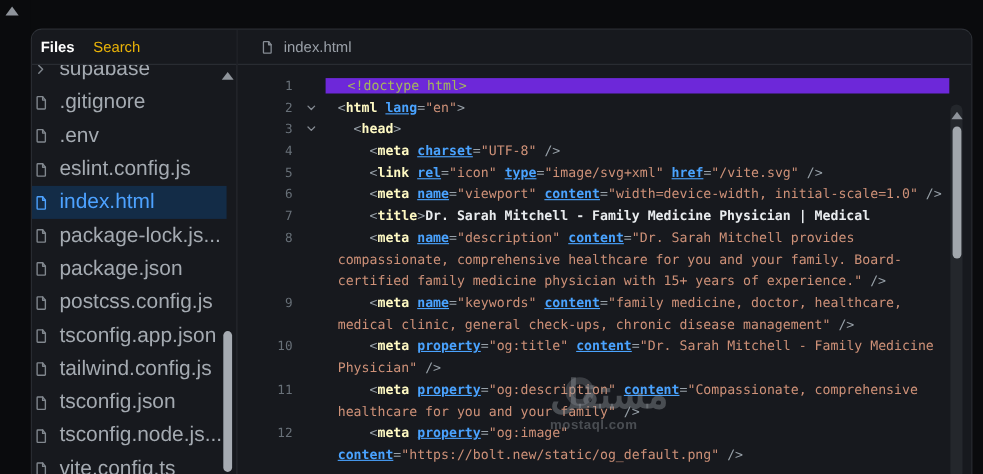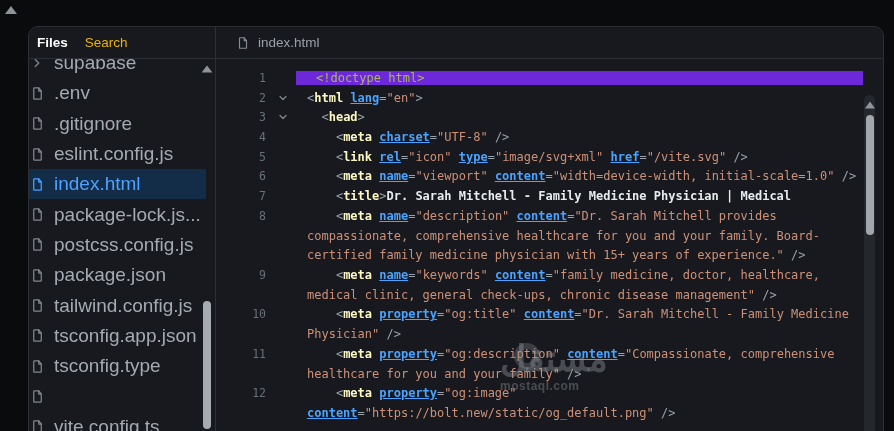--- a/index.html
+++ b/index.html
@@ -109,38 +109,38 @@
             </span>
             <span class="flabel">supabase</span>
           </div>
           <div class="frow">
             <span class="ficon">
               <svg viewBox="0 0 24 24" width="15" height="15" fill="none" stroke="currentColor" stroke-width="2" stroke-linecap="round" stroke-linejoin="round">
                 <path d="M14 3H7a1 1 0 0 0-1 1v16a1 1 0 0 0 1 1h10a1 1 0 0 0 1-1V8z"></path>
                 <path d="M14 3v5h4"></path>
               </svg>
             </span>
+            <span class="flabel">.gitignore</span>
+          </div>
+          <div class="frow">
+            <span class="ficon">
+              <svg viewBox="0 0 24 24" width="15" height="15" fill="none" stroke="currentColor" stroke-width="2" stroke-linecap="round" stroke-linejoin="round">
+                <path d="M14 3H7a1 1 0 0 0-1 1v16a1 1 0 0 0 1 1h10a1 1 0 0 0 1-1V8z"></path>
+                <path d="M14 3v5h4"></path>
+              </svg>
+            </span>
             <span class="flabel">.env</span>
           </div>
           <div class="frow">
             <span class="ficon">
               <svg viewBox="0 0 24 24" width="15" height="15" fill="none" stroke="currentColor" stroke-width="2" stroke-linecap="round" stroke-linejoin="round">
                 <path d="M14 3H7a1 1 0 0 0-1 1v16a1 1 0 0 0 1 1h10a1 1 0 0 0 1-1V8z"></path>
                 <path d="M14 3v5h4"></path>
               </svg>
             </span>
-            <span class="flabel">.gitignore</span>
-          </div>
-          <div class="frow">
-            <span class="ficon">
-              <svg viewBox="0 0 24 24" width="15" height="15" fill="none" stroke="currentColor" stroke-width="2" stroke-linecap="round" stroke-linejoin="round">
-                <path d="M14 3H7a1 1 0 0 0-1 1v16a1 1 0 0 0 1 1h10a1 1 0 0 0 1-1V8z"></path>
-                <path d="M14 3v5h4"></path>
-              </svg>
-            </span>
             <span class="flabel">eslint.config.js</span>
           </div>
           <div class="frow sel">
             <span class="ficon">
               <svg viewBox="0 0 24 24" width="15" height="15" fill="none" stroke="currentColor" stroke-width="2" stroke-linecap="round" stroke-linejoin="round">
                 <path d="M14 3H7a1 1 0 0 0-1 1v16a1 1 0 0 0 1 1h10a1 1 0 0 0 1-1V8z"></path>
                 <path d="M14 3v5h4"></path>
               </svg>
             </span>
             <span class="flabel">index.html</span>
@@ -154,65 +154,66 @@
             </span>
             <span class="flabel">package-lock.js...</span>
           </div>
           <div class="frow">
             <span class="ficon">
               <svg viewBox="0 0 24 24" width="15" height="15" fill="none" stroke="currentColor" stroke-width="2" stroke-linecap="round" stroke-linejoin="round">
                 <path d="M14 3H7a1 1 0 0 0-1 1v16a1 1 0 0 0 1 1h10a1 1 0 0 0 1-1V8z"></path>
                 <path d="M14 3v5h4"></path>
               </svg>
             </span>
+            <span class="flabel">package.json</span>
+          </div>
+          <div class="frow">
+            <span class="ficon">
+              <svg viewBox="0 0 24 24" width="15" height="15" fill="none" stroke="currentColor" stroke-width="2" stroke-linecap="round" stroke-linejoin="round">
+                <path d="M14 3H7a1 1 0 0 0-1 1v16a1 1 0 0 0 1 1h10a1 1 0 0 0 1-1V8z"></path>
+                <path d="M14 3v5h4"></path>
+              </svg>
+            </span>
             <span class="flabel">postcss.config.js</span>
           </div>
           <div class="frow">
             <span class="ficon">
               <svg viewBox="0 0 24 24" width="15" height="15" fill="none" stroke="currentColor" stroke-width="2" stroke-linecap="round" stroke-linejoin="round">
                 <path d="M14 3H7a1 1 0 0 0-1 1v16a1 1 0 0 0 1 1h10a1 1 0 0 0 1-1V8z"></path>
                 <path d="M14 3v5h4"></path>
               </svg>
             </span>
-            <span class="flabel">package.json</span>
+            <span class="flabel">tsconfig.app.json</span>
           </div>
           <div class="frow">
             <span class="ficon">
               <svg viewBox="0 0 24 24" width="15" height="15" fill="none" stroke="currentColor" stroke-width="2" stroke-linecap="round" stroke-linejoin="round">
                 <path d="M14 3H7a1 1 0 0 0-1 1v16a1 1 0 0 0 1 1h10a1 1 0 0 0 1-1V8z"></path>
                 <path d="M14 3v5h4"></path>
               </svg>
             </span>
             <span class="flabel">tailwind.config.js</span>
           </div>
           <div class="frow">
             <span class="ficon">
               <svg viewBox="0 0 24 24" width="15" height="15" fill="none" stroke="currentColor" stroke-width="2" stroke-linecap="round" stroke-linejoin="round">
                 <path d="M14 3H7a1 1 0 0 0-1 1v16a1 1 0 0 0 1 1h10a1 1 0 0 0 1-1V8z"></path>
                 <path d="M14 3v5h4"></path>
               </svg>
             </span>
-            <span class="flabel">tsconfig.app.json</span>
-          </div>
-          <div class="frow">
-            <span class="ficon">
-              <svg viewBox="0 0 24 24" width="15" height="15" fill="none" stroke="currentColor" stroke-width="2" stroke-linecap="round" stroke-linejoin="round">
-                <path d="M14 3H7a1 1 0 0 0-1 1v16a1 1 0 0 0 1 1h10a1 1 0 0 0 1-1V8z"></path>
-                <path d="M14 3v5h4"></path>
-              </svg>
-            </span>
-            <span class="flabel">tsconfig.type</span>
-          </div>
-          <div class="frow">
-            <span class="ficon">
-              <svg viewBox="0 0 24 24" width="15" height="15" fill="none" stroke="currentColor" stroke-width="2" stroke-linecap="round" stroke-linejoin="round">
-                <path d="M14 3H7a1 1 0 0 0-1 1v16a1 1 0 0 0 1 1h10a1 1 0 0 0 1-1V8z"></path>
-                <path d="M14 3v5h4"></path>
-              </svg>
-            </span>
+            <span class="flabel">tsconfig.json</span>
+          </div>
+          <div class="frow">
+            <span class="ficon">
+              <svg viewBox="0 0 24 24" width="15" height="15" fill="none" stroke="currentColor" stroke-width="2" stroke-linecap="round" stroke-linejoin="round">
+                <path d="M14 3H7a1 1 0 0 0-1 1v16a1 1 0 0 0 1 1h10a1 1 0 0 0 1-1V8z"></path>
+                <path d="M14 3v5h4"></path>
+              </svg>
+            </span>
+            <span class="flabel">tsconfig.node.js...</span>
           </div>
           <div class="frow">
             <span class="ficon">
               <svg viewBox="0 0 24 24" width="15" height="15" fill="none" stroke="currentColor" stroke-width="2" stroke-linecap="round" stroke-linejoin="round">
                 <path d="M14 3H7a1 1 0 0 0-1 1v16a1 1 0 0 0 1 1h10a1 1 0 0 0 1-1V8z"></path>
                 <path d="M14 3v5h4"></path>
               </svg>
             </span>
             <span class="flabel">vite.config.ts</span>
           </div>

